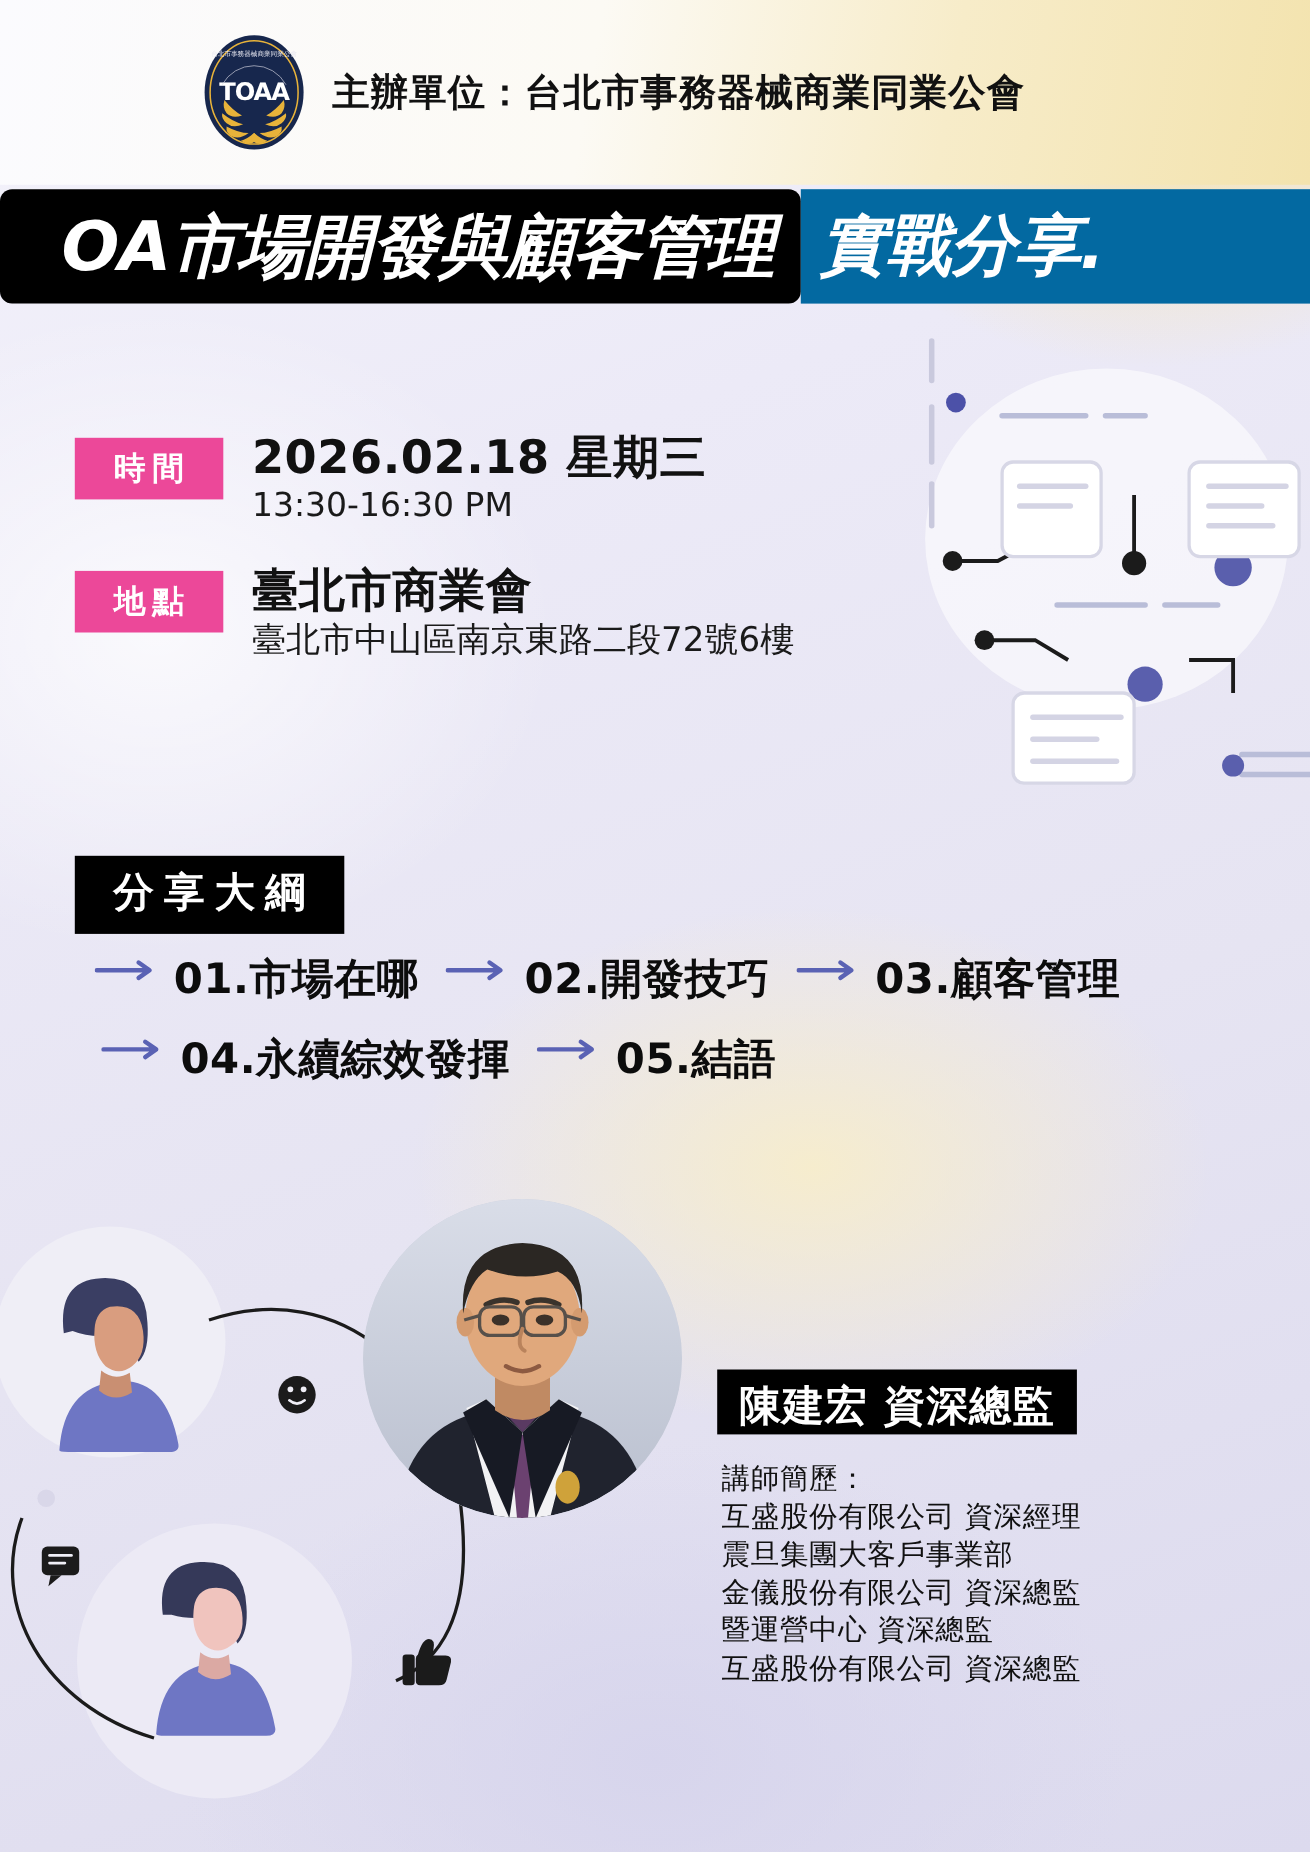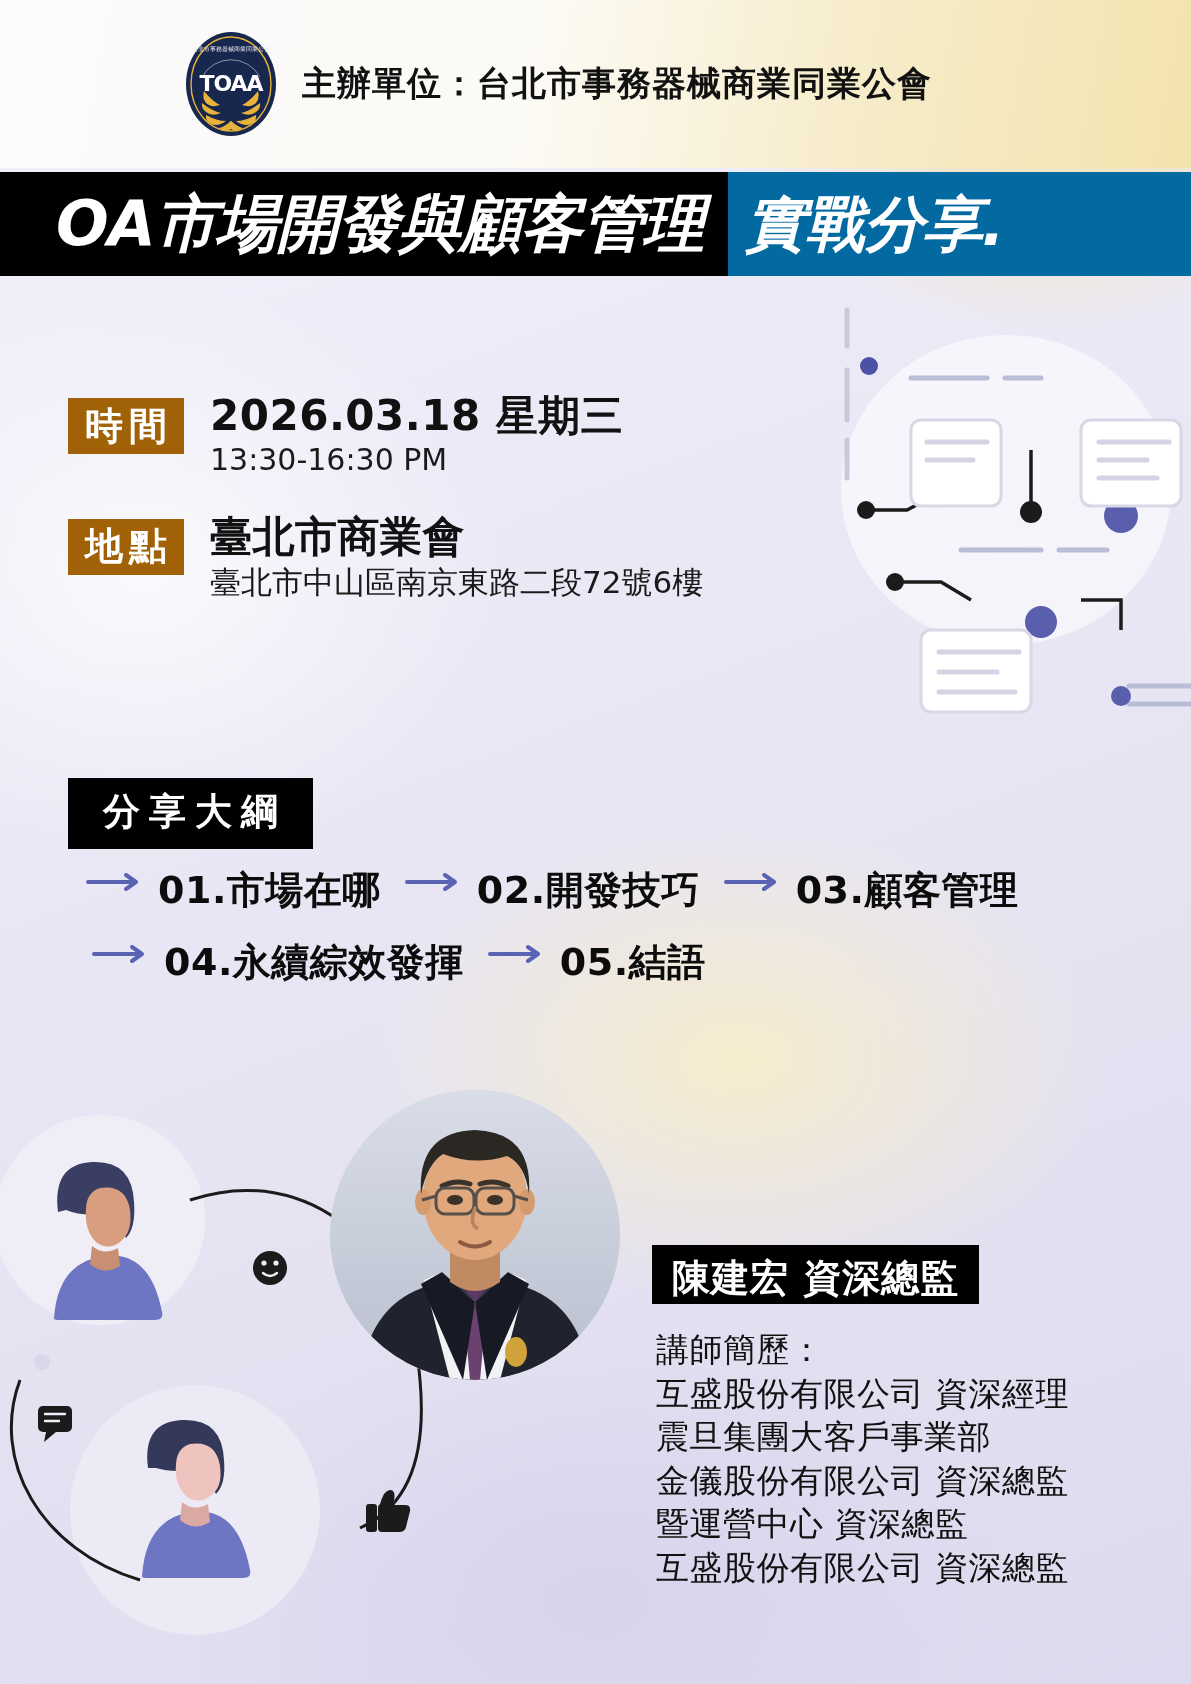--- a/index.html
+++ b/index.html
@@ -26,35 +26,35 @@
   
   .header{position:absolute;left:0;top:0;width:1191px;height:168px;
     display:flex;align-items:center;padding-left:182px;}
   .logo{width:98px;height:110px;position:relative;flex:none;margin-right:22px;}
   .logo svg{display:block;}
   .org-text{font-size:34px;font-weight:bold;color:#111;letter-spacing:1px;
     font-family:"DejaVu Sans","Liberation Sans",sans-serif;white-space:nowrap;}
 
   
   .title-banner{position:absolute;left:0;top:172px;width:1191px;height:104px;display:flex;}
-  .title-black{background:#000;display:flex;align-items:center;padding:0 24px 0 56px;}
+  .title-black{background:#000;display:flex;align-items:center;padding:0 24px 0 56px;border-radius:11px;}
   .title-purple{background:#0369a1;display:flex;align-items:center;padding:0 30px 0 18px;flex:1;}
   .title-main,.title-sub{
     font-family:"DejaVu Sans","Liberation Sans",sans-serif;
     font-weight:bold;font-style:italic;color:#fff;
     font-size:62px;line-height:1;letter-spacing:-1px;white-space:nowrap;
   }
   .title-sub{font-size:60px;}
 
   
   .info{position:absolute;left:68px;top:392px;width:760px;}
   .info-row{display:flex;align-items:flex-start;margin-bottom:34px;}
-  .tag{background:#a16207;color:#fff;font-weight:bold;font-size:38px;
+  .tag{background:#ec4899;color:#fff;font-weight:bold;font-size:29px;
     font-family:"DejaVu Sans","Liberation Sans",sans-serif;
-    width:116px;height:56px;display:flex;align-items:center;justify-content:center;
+    width:135px;height:56px;display:flex;align-items:center;justify-content:center;
     letter-spacing:6px;text-indent:6px;flex:none;margin-top:6px;}
   .info-body{margin-left:26px;}
   .info-main{font-family:"DejaVu Sans","Liberation Sans",sans-serif;
     font-weight:bold;color:#111;font-size:42px;line-height:1.12;letter-spacing:.5px;white-space:nowrap;}
   .info-sub{font-family:"DejaVu Sans","Liberation Sans",sans-serif;
     color:#1a1a1a;font-size:30px;line-height:1.25;margin-top:2px;white-space:nowrap;}
   .info-sub.addr{font-size:31px;margin-top:3px;}
 
   
   .outline-badge{position:absolute;left:68px;top:778px;background:#000;color:#fff;
@@ -79,21 +79,21 @@
   .photo-wrap{position:absolute;left:330px;top:1090px;width:290px;height:290px;
     border-radius:50%;overflow:hidden;background:#cfd3e0;}
   .photo-wrap svg{display:block;}
 
   
   .sp-name{position:absolute;left:652px;top:1245px;background:#000;color:#fff;
     font-family:"DejaVu Sans","Liberation Sans",sans-serif;font-weight:bold;font-size:38px;
     padding:8px 20px 0;letter-spacing:1px;white-space:nowrap;}
   .sp-bio{position:absolute;left:656px;top:1328px;width:430px;
     font-family:"DejaVu Sans","Liberation Sans",sans-serif;
-    color:#111;font-size:33px;line-height:1.32;letter-spacing:.5px;}
+    color:#111;font-size:26px;line-height:1.32;letter-spacing:.5px;}
   .sp-bio div{white-space:nowrap;}
 </style>
 </head>
 <body>
 
 <div class="bg-base"></div>
 <div class="bg-top-white"></div>
 
 <div class="tech">
   <svg width="400" height="440" viewBox="0 0 400 440" xmlns="http://www.w3.org/2000/svg">
@@ -178,21 +178,21 @@
   <div class="title-purple">
     <span class="title-sub">實戰分享.</span>
   </div>
 </div>
 
 <div class="info">
 
   <div class="info-row">
     <div class="tag">時間</div>
     <div class="info-body">
-      <div class="info-main">2026.03.18 星期三</div>
+      <div class="info-main">2026.02.18 星期三</div>
       <div class="info-sub">13:30-16:30 PM</div>
     </div>
   </div>
 
   <div class="info-row">
     <div class="tag">地點</div>
     <div class="info-body">
       <div class="info-main">臺北市商業會</div>
       <div class="info-sub addr">臺北市中山區南京東路二段72號6樓</div>
     </div>

